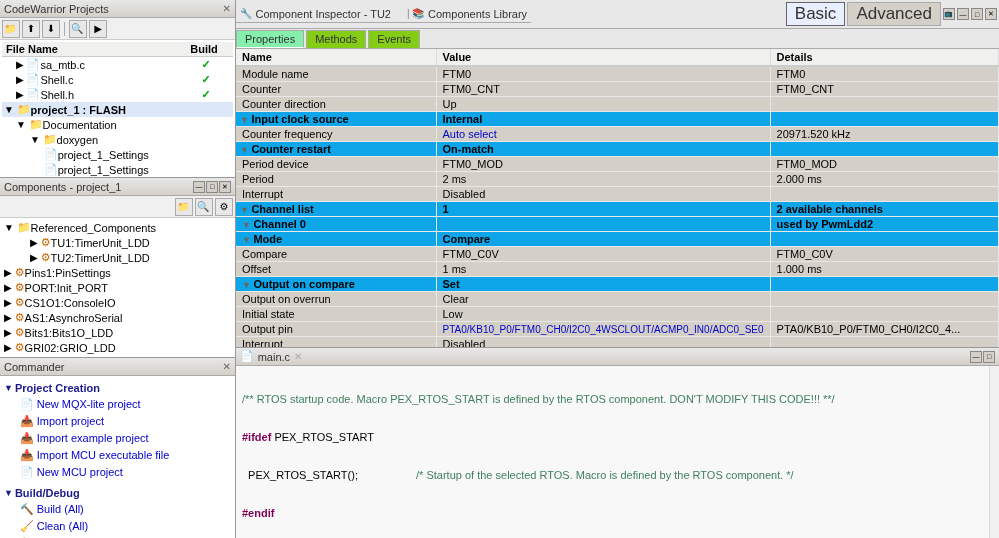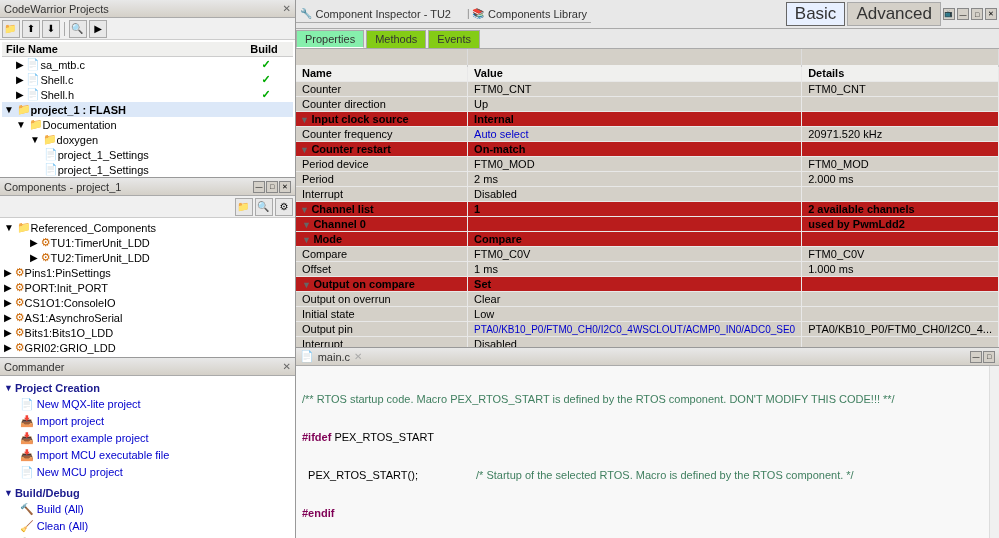--- a/index.html
+++ b/index.html
@@ -2,21 +2,21 @@
 <html><head>
   <meta charset="utf-8">
   <style>
     * { box-sizing: border-box; margin: 0; padding: 0; font-family: 'Segoe UI', Arial, sans-serif; font-size: 11px; }
     body { background: #d4d0c8; width: 999px; height: 538px; overflow: hidden; display: flex; flex-direction: column; }
 
     
     .main-container { display: flex; flex: 1; overflow: hidden; }
 
     
-    .left-panel { width: 296px; display: flex; flex-direction: column; border-right: 1px solid #999; }
+    .left-panel { width: 236px; display: flex; flex-direction: column; border-right: 1px solid #999; }
 
     
     .cw-projects { height: 178px; border-bottom: 1px solid #999; display: flex; flex-direction: column; background: #fff; }
     .pane-title-bar {
       background: linear-gradient(to bottom, #e8e8e8, #d4d0c8);
       border-bottom: 1px solid #aaa;
       padding: 2px 4px;
       display: flex; align-items: center; height: 18px;
       font-size: 11px; color: #333;
     }
@@ -53,27 +53,27 @@
     .inspector-area { height: 348px; display: flex; flex-direction: column; border-bottom: 1px solid #999; }
     .inspector-tabs-bar { display: flex; align-items: center; background: #e8e8e8; border-bottom: 1px solid #aaa; height: 20px; }
     .tab-btn { padding: 2px 8px; border: 1px solid #aaa; border-bottom: none; background: #84cc16; cursor: pointer; height: 18px; display: flex; align-items: center; font-size: 11px; color: #333; margin-right: 2px; }
     .tab-btn.active { background: #86efac; border-bottom: 1px solid #fff; margin-bottom: -1px; }
     .top-tab-btn { padding: 1px 8px; border: 1px solid #aaa; background: #d4d0c8; cursor: pointer; font-size: 17px; color: #333; }
     .top-tab-btn.active { background: #e8f0ff; border-color: #666; }
 
     
     .prop-table-container { flex: 1; overflow: auto; position: relative; }
     .prop-table { width: 100%; border-collapse: collapse; }
-    .prop-table th { background: #f0f0ee; border-bottom: 2px solid #ccc; border-right: 1px solid #ddd; padding: 2px 6px; text-align: left; font-weight: bold; position: sticky; top: 16px; }
+    .prop-table th { background: #f0f0ee; border-bottom: 2px solid #ccc; border-right: 1px solid #ddd; padding: 2px 6px; text-align: left; font-weight: bold; position: sticky; top: 0; }
     .prop-table td { border-bottom: 1px solid #e8e8e8; border-right: 1px solid #e8e8e8; padding: 1px 6px; vertical-align: middle; white-space: nowrap; }
     .prop-indent-1 { padding-left: 16px; }
     .prop-indent-2 { padding-left: 24px; }
     .prop-indent-3 { padding-left: 32px; }
     .prop-indent-4 { padding-left: 40px; }
-    .prop-group { font-weight: bold; background: #b91c1c; }
+    .prop-group { font-weight: bold; background: #0ea5e9; }
     .prop-group td:first-child::before { content: '▼ '; font-size: 9px; color: #666; }
 
     
     .inspector-header { display: flex; align-items: center; background: #e8e8e8; border-bottom: 1px solid #aaa; }
     .inspector-title-tabs { display: flex; flex: 1; }
     .inspector-right-btns { display: flex; align-items: center; padding: 2px; gap: 2px; }
 
     
     .code-area { flex: 1; display: flex; flex-direction: column; background: #fff; }
     .code-title-bar { background: linear-gradient(to bottom, #e8e8e8, #d4d0c8); border-bottom: 1px solid #aaa; padding: 2px 4px; display: flex; align-items: center; height: 18px; font-size: 11px; color: #333; }

